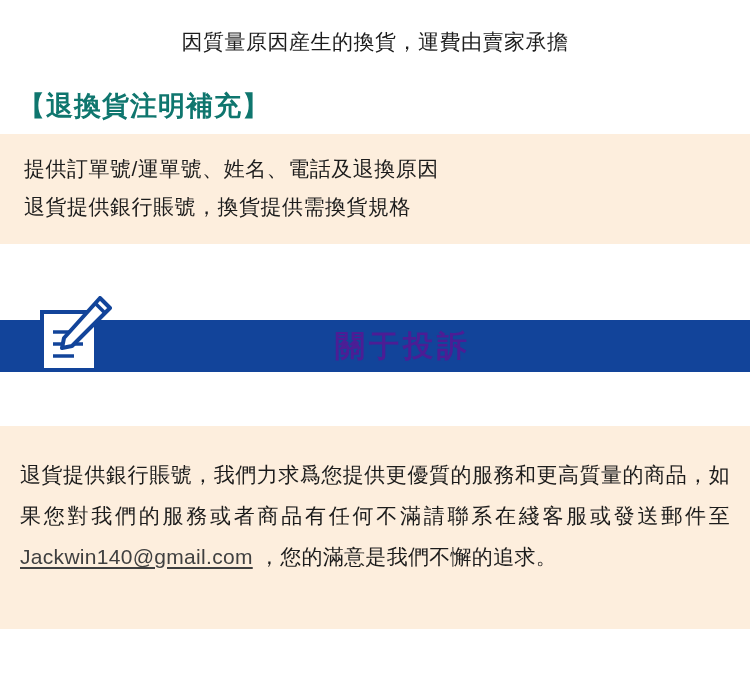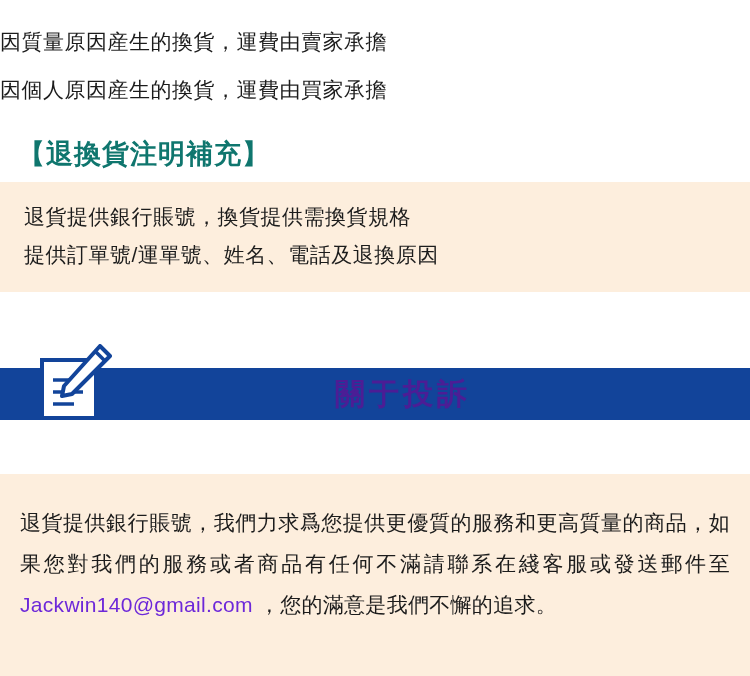--- a/index.html
+++ b/index.html
@@ -24,20 +24,21 @@
   }
 
   
   .policy-lines {
     padding: 18px 0 0 0;
   }
   .policy-line {
     font-size: 21px;
     line-height: 48px;
     color: #1c1c1c;
+    text-align: center;
     letter-spacing: 0.5px;
   }
 
   
   .bracket-heading {
     font-size: 27px;
     font-weight: bold;
     color: #0f766e;
     margin: 22px 0 10px 18px;
     letter-spacing: 1px;
@@ -102,39 +103,39 @@
     width: 750px;
   }
   .bottom-text {
     font-size: 21px;
     line-height: 41px;
     color: #1c1c1c;
     letter-spacing: 0.3px;
     text-align: justify;
   }
   .email {
-    color: #6d28d9;
+    color: #404040;
+    text-decoration: underline;
     text-underline-offset: 3px;
   }
 </style>
 </head>
 <body>
 
 <div class="page">
 
   <div class="policy-lines">
     <div class="policy-line">因質量原因産生的換貨，運費由賣家承擔</div>
-    <div class="policy-line">因個人原因産生的換貨，運費由買家承擔</div>
   </div>
 
   <div class="bracket-heading">【退換貨注明補充】</div>
 
   <div class="note-box">
+    <div class="note-line">提供訂單號/運單號、姓名、電話及退換原因</div>
     <div class="note-line">退貨提供銀行賬號，換貨提供需換貨規格</div>
-    <div class="note-line">提供訂單號/運單號、姓名、電話及退換原因</div>
   </div>
 
   <div class="banner-wrap">
     <div class="banner-bar"></div>
     <div class="banner-title">關于投訴</div>
     <div class="pencil-badge">
       <svg width="74" height="82" viewBox="0 0 74 82" xmlns="http://www.w3.org/2000/svg">
 
         <rect x="4" y="16" width="54" height="58" fill="#ffffff" stroke="#12449a" stroke-width="4"></rect>
 

